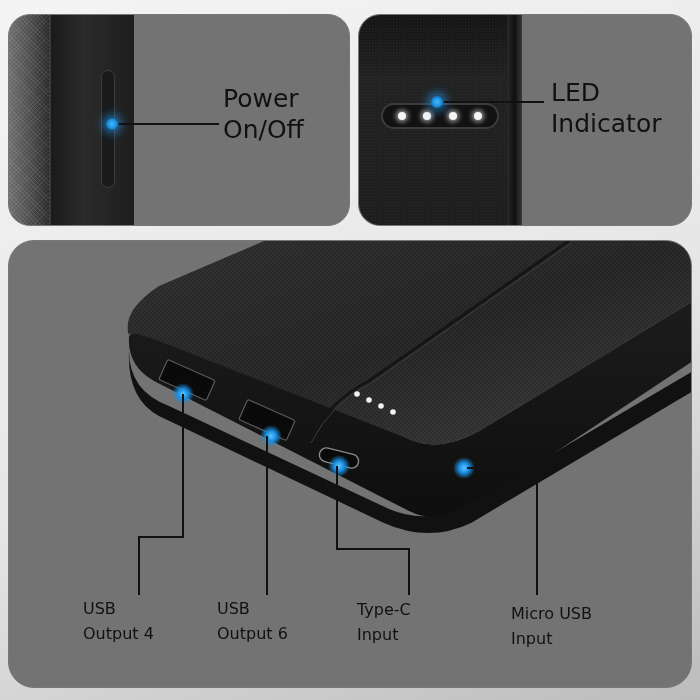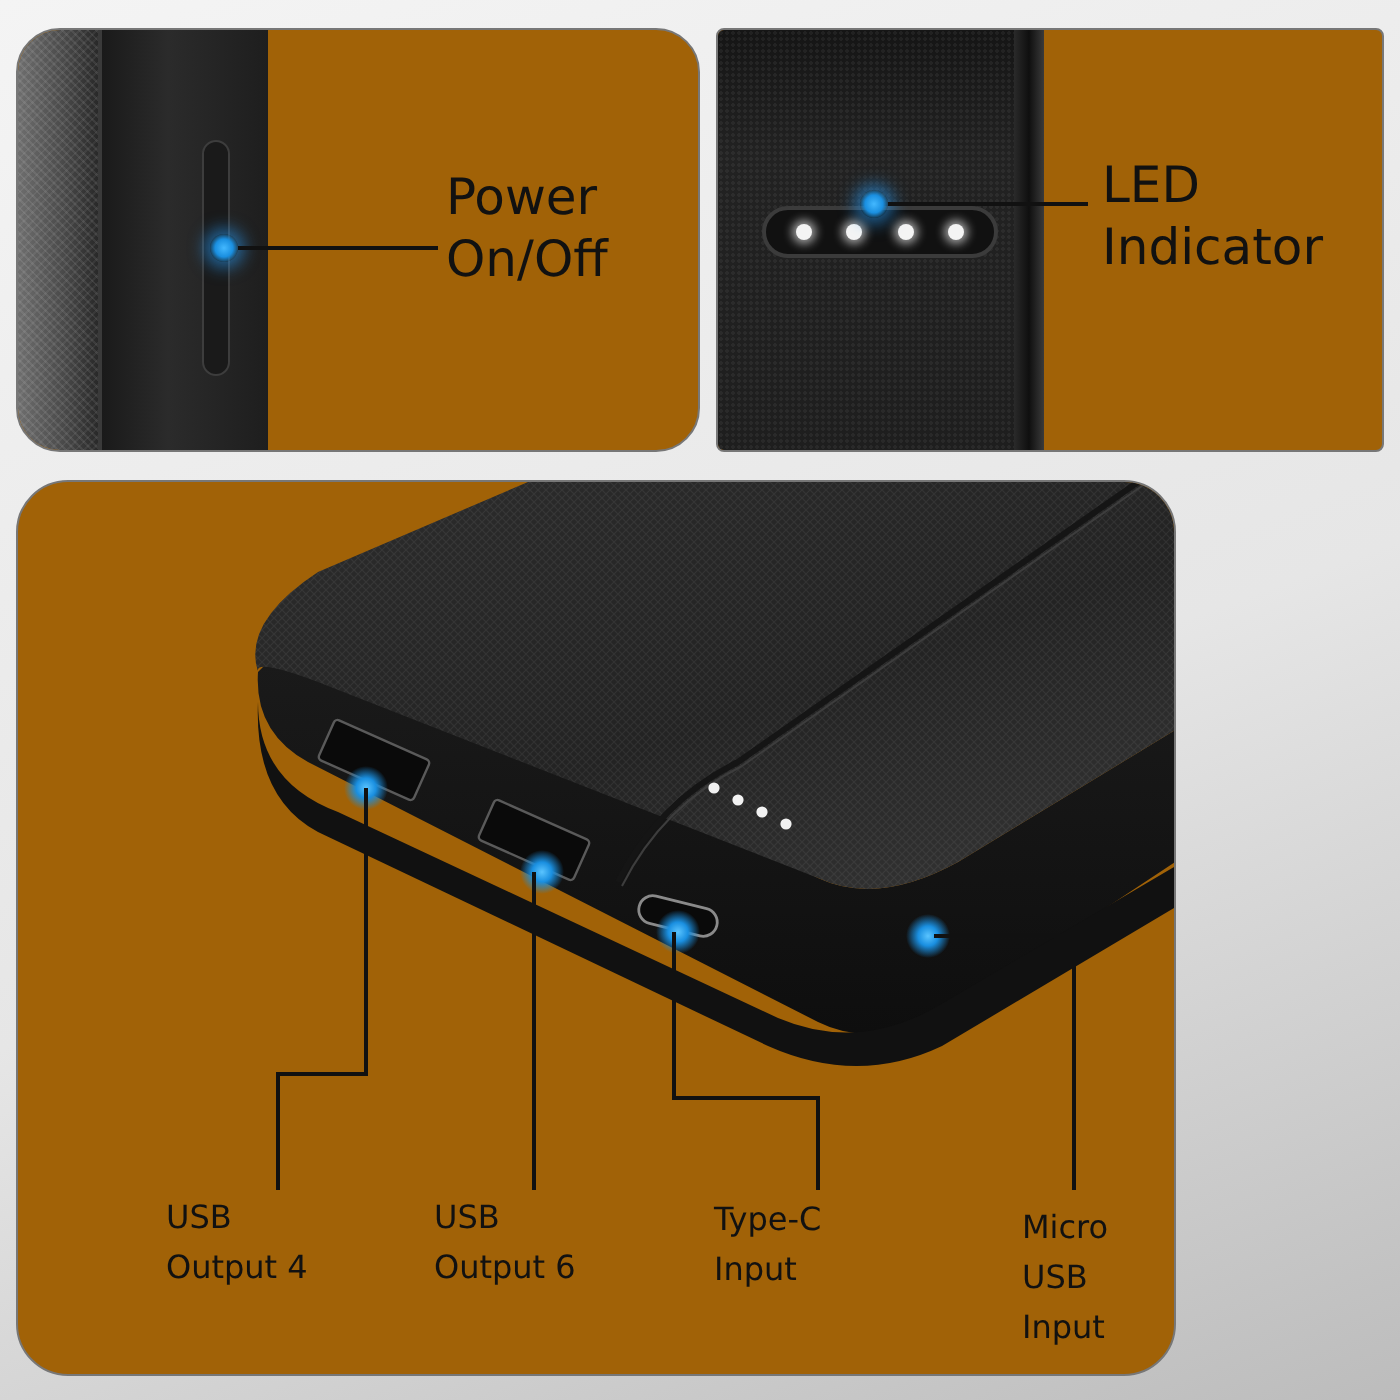--- a/index.html
+++ b/index.html
@@ -4,27 +4,27 @@
   <style>
     * { box-sizing: border-box; margin: 0; padding: 0; }
     html, body { width: 700px; height: 700px; overflow: hidden; }
     body {
       position: relative;
       font-family: "DejaVu Sans", "Liberation Sans", sans-serif;
       background: linear-gradient(160deg, #f4f4f4 0%, #e6e6e6 55%, #cfcfcf 80%, #bcbcbc 100%);
     }
     .panel {
       position: absolute;
-      background: #a16207;
+      background: #737373;
       border: 1.5px solid #777;
       overflow: hidden;
     }
     #panel-power { left: 8px; top: 14px; width: 342px; height: 212px; border-radius: 22px; }
-    #panel-led { left: 358px; top: 14px; width: 334px; height: 212px; border-radius: 4px; }
-    #panel-ports { left: 8px; top: 240px; width: 580px; height: 448px; border-radius: 26px; }
+    #panel-led { left: 358px; top: 14px; width: 334px; height: 212px; border-radius: 22px; }
+    #panel-ports { left: 8px; top: 240px; width: 684px; height: 448px; border-radius: 26px; }
 
     
     .power-photo {
       position: absolute; left: 0; top: 0; width: 125px; height: 212px;
       background:
         repeating-linear-gradient(45deg, rgba(255,255,255,0.08) 0 1px, transparent 1px 3px),
         repeating-linear-gradient(-45deg, rgba(255,255,255,0.06) 0 1px, transparent 1px 3px),
         linear-gradient(90deg, #6e6e6e 0%, #4a4a4a 18%, #222 35%, #1b1b1b 55%, #2a2a2a 100%);
     }
     .power-edge {

